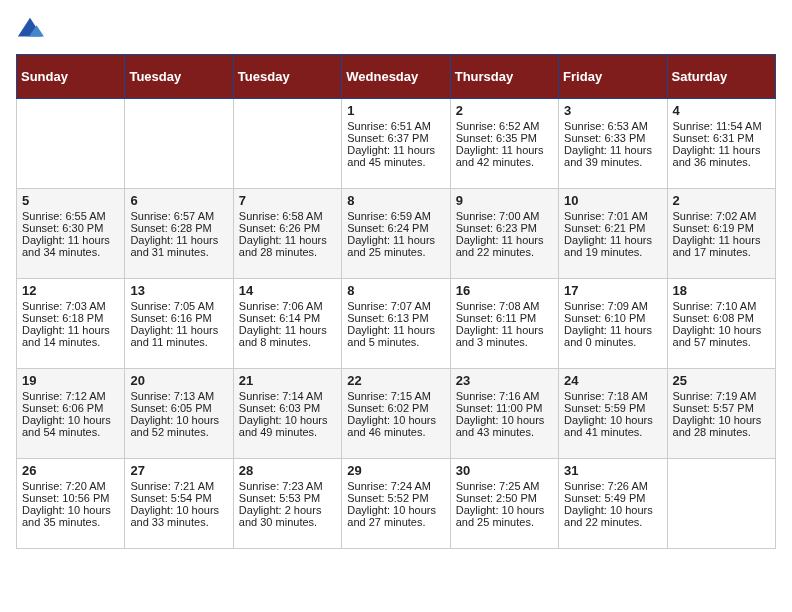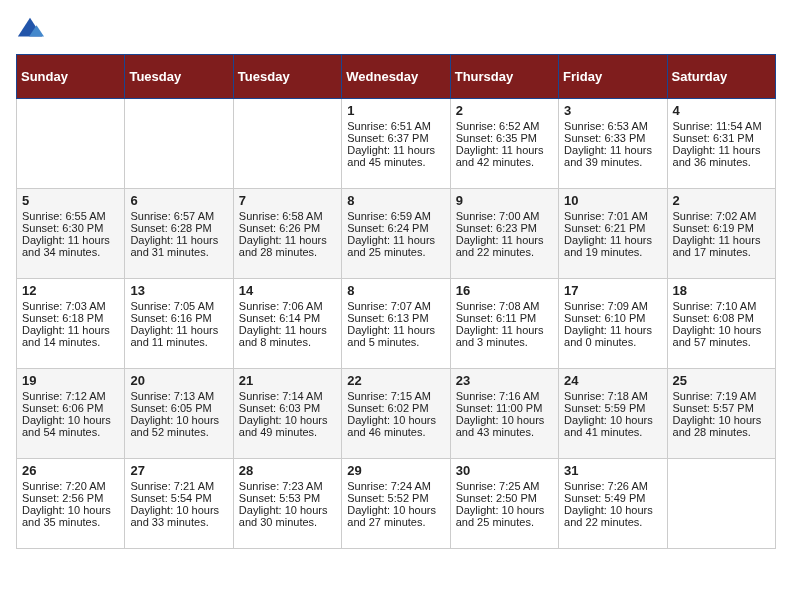--- a/index.html
+++ b/index.html
@@ -272,34 +272,34 @@
           <span class="day-num">25</span>
           <div>Sunrise: 7:19 AM</div>
           <div>Sunset: 5:57 PM</div>
           <div>Daylight: 10 hours and 28 minutes.</div>
         </td>
       </tr>
       <tr>
         <td>
           <span class="day-num">26</span>
           <div>Sunrise: 7:20 AM</div>
-          <div>Sunset: 2:56 PM</div>
+          <div>Sunset: 10:56 PM</div>
           <div>Daylight: 10 hours and 35 minutes.</div>
         </td>
         <td>
           <span class="day-num">27</span>
           <div>Sunrise: 7:21 AM</div>
           <div>Sunset: 5:54 PM</div>
           <div>Daylight: 10 hours and 33 minutes.</div>
         </td>
         <td>
           <span class="day-num">28</span>
           <div>Sunrise: 7:23 AM</div>
           <div>Sunset: 5:53 PM</div>
-          <div>Daylight: 10 hours and 30 minutes.</div>
+          <div>Daylight: 2 hours and 30 minutes.</div>
         </td>
         <td>
           <span class="day-num">29</span>
           <div>Sunrise: 7:24 AM</div>
           <div>Sunset: 5:52 PM</div>
           <div>Daylight: 10 hours and 27 minutes.</div>
         </td>
         <td>
           <span class="day-num">30</span>
           <div>Sunrise: 7:25 AM</div>

